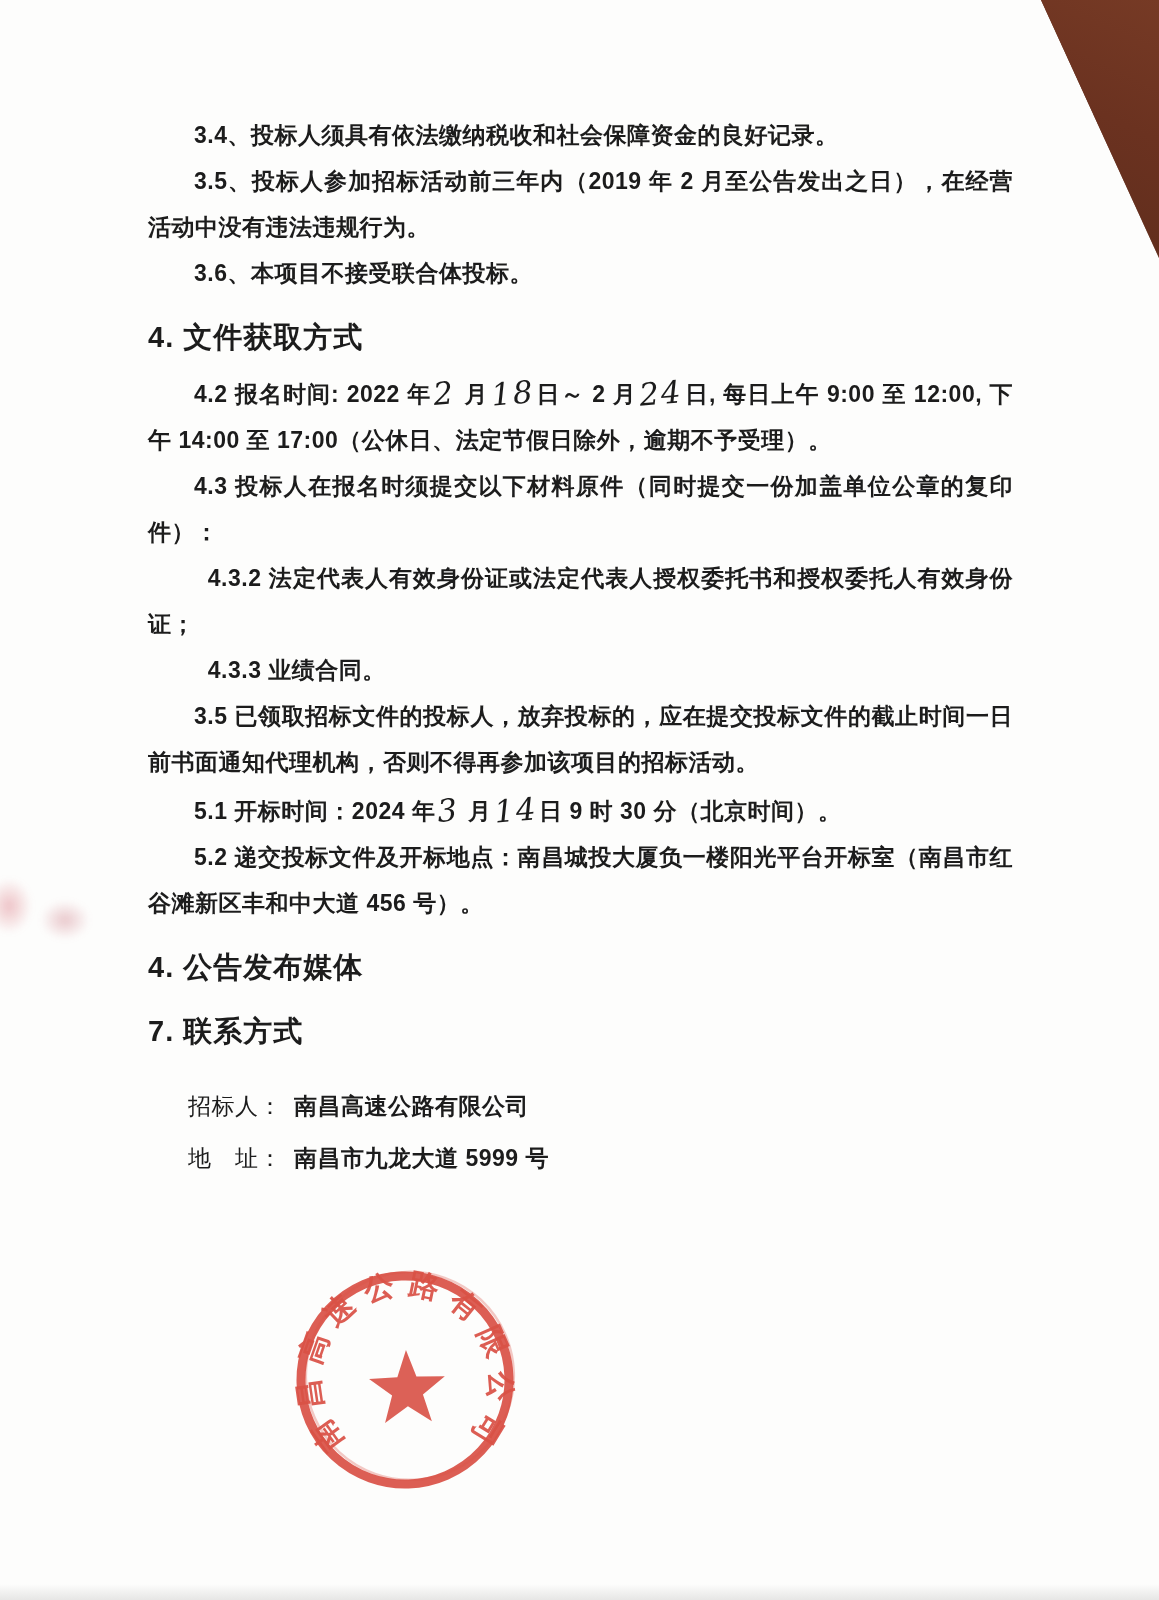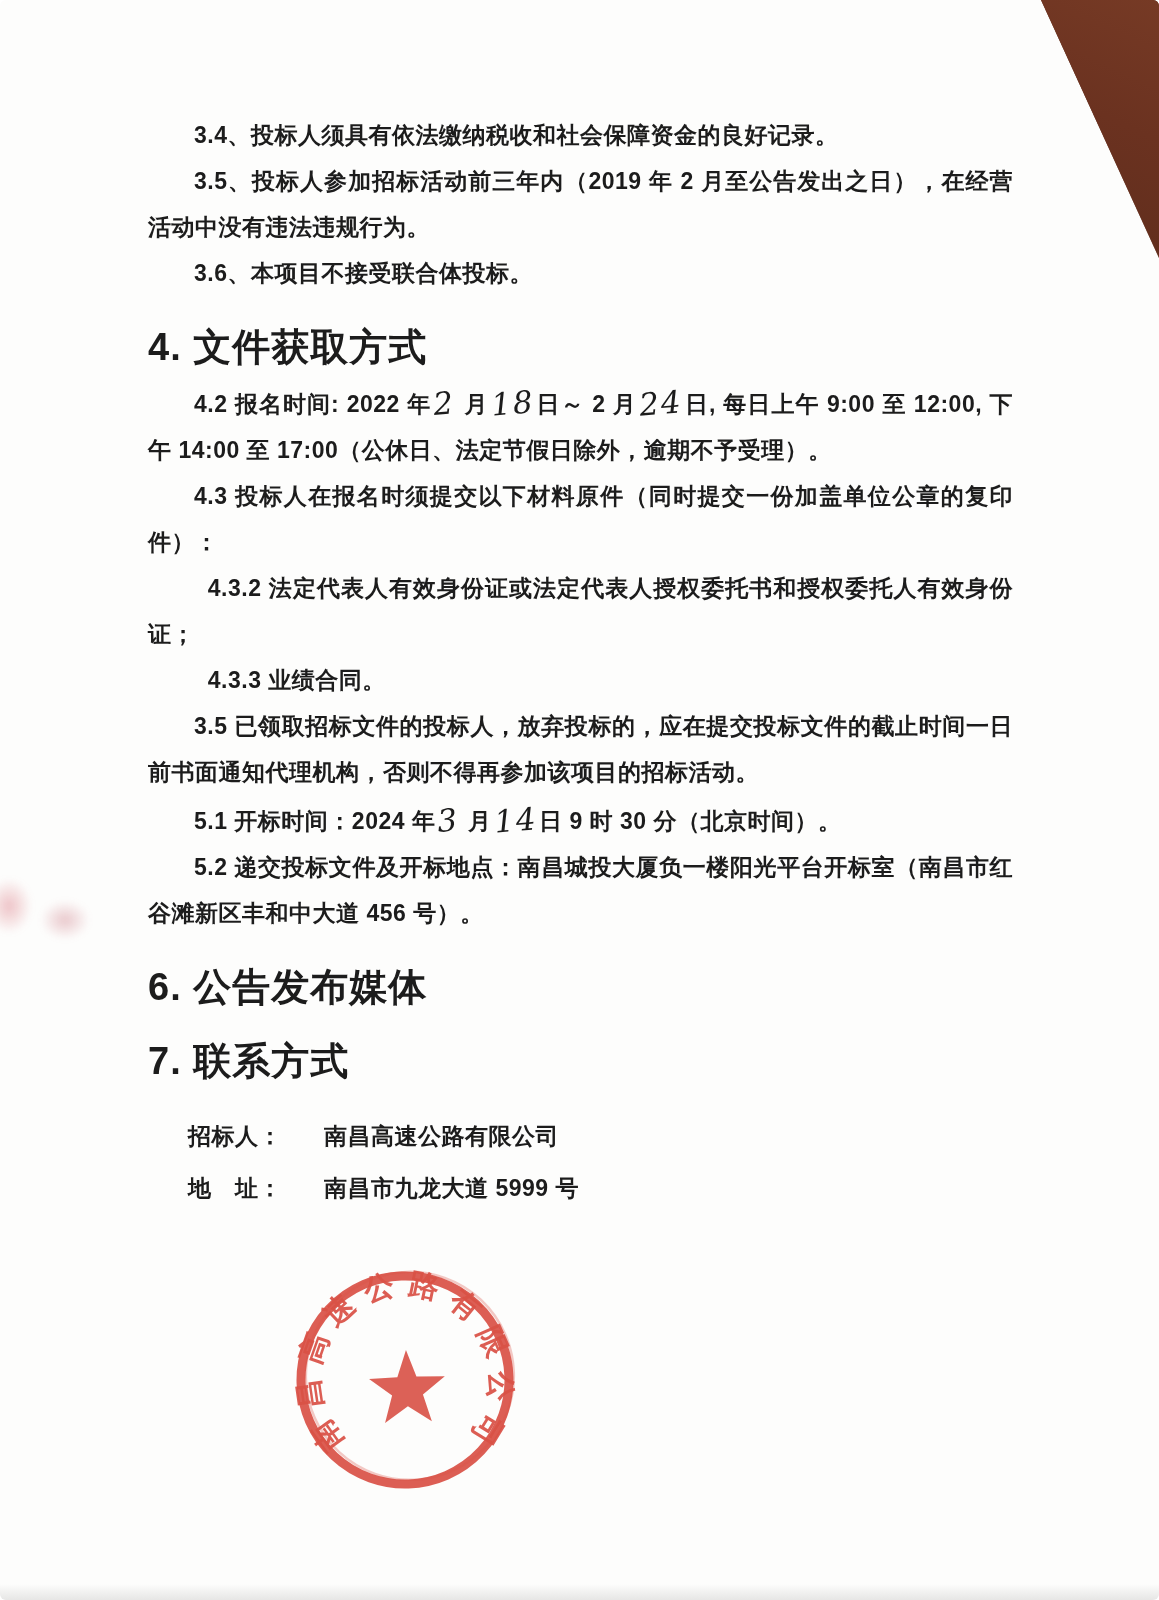--- a/index.html
+++ b/index.html
@@ -4,40 +4,39 @@
 <style>
   html,body{margin:0;padding:0;}
   .page{
     position:relative;
     width:1159px;height:1600px;
     background:#fdfdfc;
     overflow:hidden;
     font-family:"Liberation Sans","DejaVu Sans",sans-serif;
     color:#1c1c1c;
     box-sizing:border-box;
-    border-radius:6px;
   }
   .content{
     position:relative;
     padding:112px 146px 0 148px;
     z-index:2;
   }
   p.body{
     margin:0;
     font-size:23px;
     line-height:46px;
     font-weight:600;
     text-align:justify;
     letter-spacing:.5px;
   }
   .indent{text-indent:2em;}
   .indent-deep{text-indent:2.6em;}
   h2.sec{
-    margin:28px 0 8px;
-    font-size:38px;
+    margin:18px 0 8px;
+    font-size:29px;
     line-height:46px;
     font-weight:800;
     letter-spacing:1px;
   }
   .hw{
     font-family:"DejaVu Serif",serif;
     font-style:italic;
     font-weight:400;
     font-size:31px;
     display:inline-block;
@@ -49,21 +48,21 @@
   .contact{
     margin-top:26px;
     margin-left:40px;
   }
   .contact-row{
     font-size:23px;
     line-height:52px;
     font-weight:600;
     letter-spacing:.5px;
   }
-  .contact-label{font-weight:700;display:inline-block;margin-right:42px;}
+  .contact-label{font-weight:400;display:inline-block;margin-right:12px;}
   .contact-value{display:inline-block;}
   
   .seal{
     position:absolute;
     left:275px;top:1250px;
     z-index:3;
     mix-blend-mode:multiply;
     opacity:.88;
     transform:rotate(-2deg);
   }
@@ -112,21 +111,21 @@
     <p class="body indent">4.3 投标人在报名时须提交以下材料原件（同时提交一份加盖单位公章的复印件）：</p>
     <p class="body indent-deep">4.3.2 法定代表人有效身份证或法定代表人授权委托书和授权委托人有效身份证；</p>
     <p class="body indent-deep">4.3.3 业绩合同。</p>
     <p class="body indent">3.5 已领取招标文件的投标人，放弃投标的，应在提交投标文件的截止时间一日前书面通知代理机构，否则不得再参加该项目的招标活动。</p>
 
 
     <p class="body indent"><span>5.1 开标时间：2024 年</span><span class="hw">3</span><span> 月</span><span class="hw">14</span><span>日 9 时 30 分（北京时间）。</span></p>
 
     <p class="body indent">5.2 递交投标文件及开标地点：南昌城投大厦负一楼阳光平台开标室（南昌市红谷滩新区丰和中大道 456 号）。</p>
 
-    <h2 class="sec">6. 公告发布媒体</h2>
+    <h2 class="sec">4. 公告发布媒体</h2>
 
 
     <h2 class="sec">7. 联系方式</h2>
 
     <div class="contact">
       <div class="contact-row">
         <span class="contact-label">招标人：</span><span class="contact-value">南昌高速公路有限公司</span>
       </div>
       <div class="contact-row">
         <span class="contact-label">地　址：</span><span class="contact-value">南昌市九龙大道 5999 号</span>

